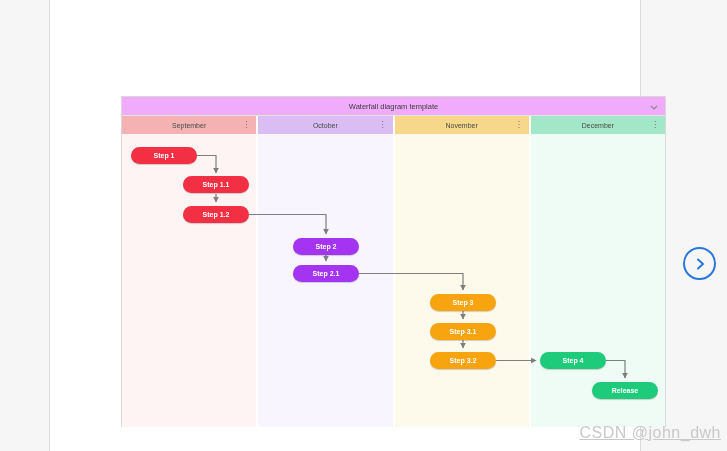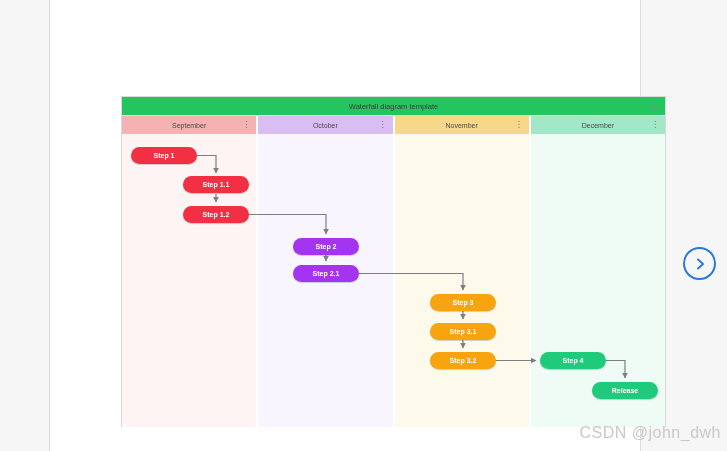--- a/index.html
+++ b/index.html
@@ -21,21 +21,21 @@
   .card {
     position: absolute;
     left: 71px; top: 96px;
     width: 545px; height: 331px;
     background: #ffffff;
     border: 1px solid #d9d9dc;
   }
   .card-titlebar {
     position: relative;
     height: 19px;
-    background: #22c55e;
+    background: #f0abfc;
     border-bottom: 1px solid #e4e4e7;
     display: flex;
     align-items: center;
     justify-content: center;
   }
   .card-title {
     font-size: 7.5px;
     color: #3c3c3c;
   }
   .titlebar-chev {
@@ -101,20 +101,21 @@
     cursor: pointer;
     display: flex; align-items: center; justify-content: center;
     padding: 0;
   }
   .watermark {
     position: absolute;
     right: 6px; bottom: 9px;
     font-size: 16px;
     color: #c9c9cb;
     letter-spacing: 0.5px;
+    text-decoration: underline;
   }
 </style>
 </head>
 <body>
 
 <div class="panel">
 
   <div class="card">
 
     <div class="card-titlebar">

